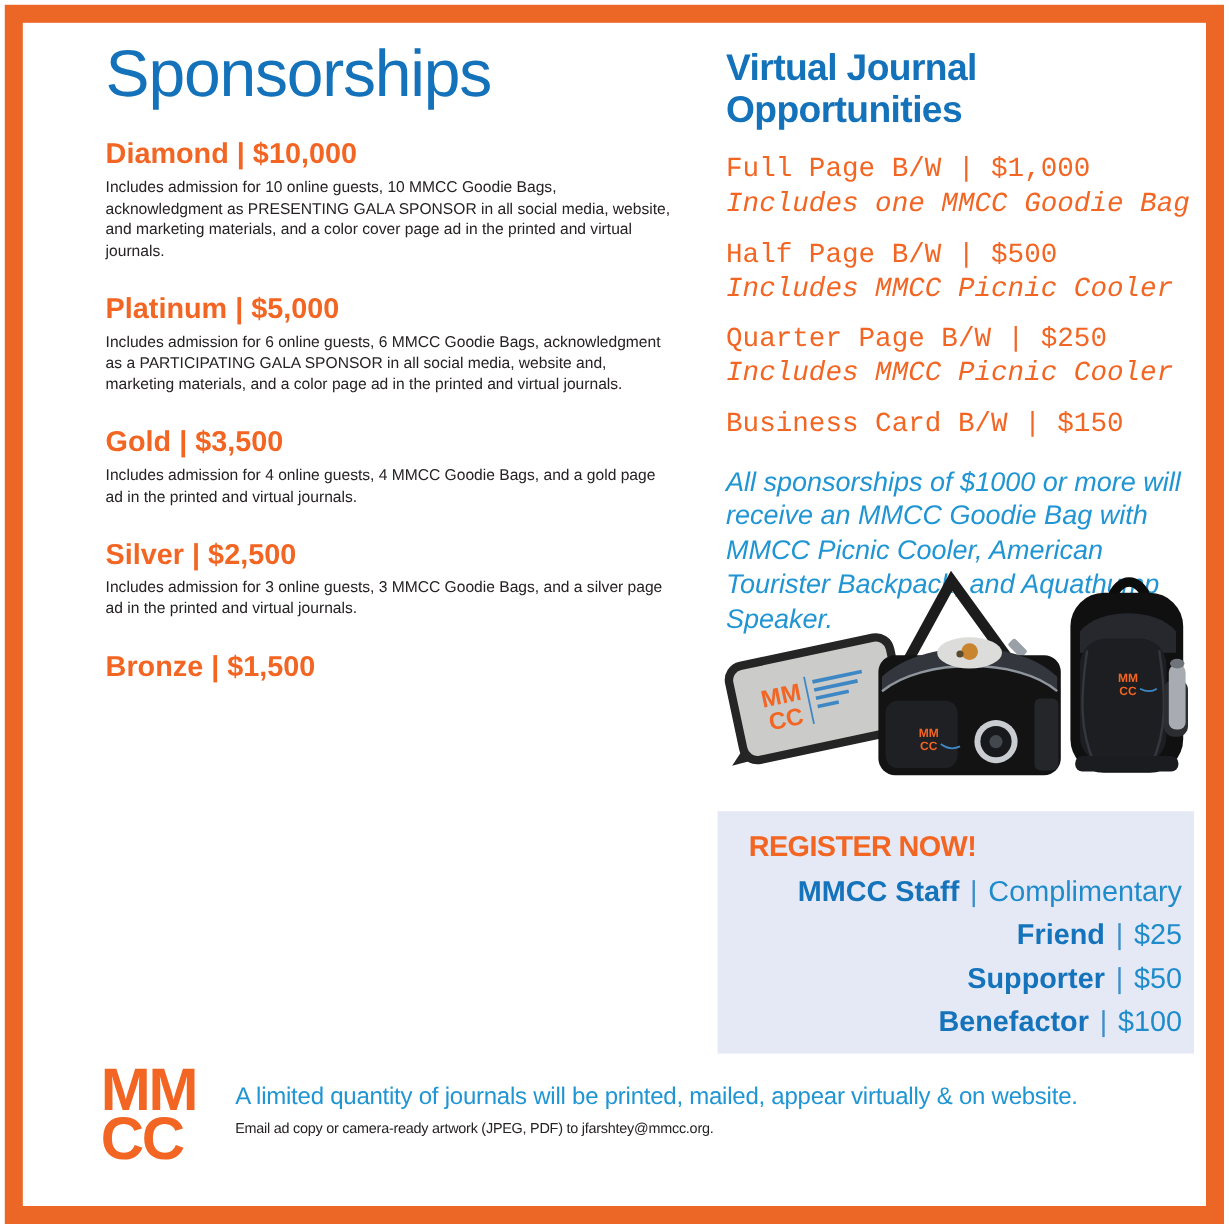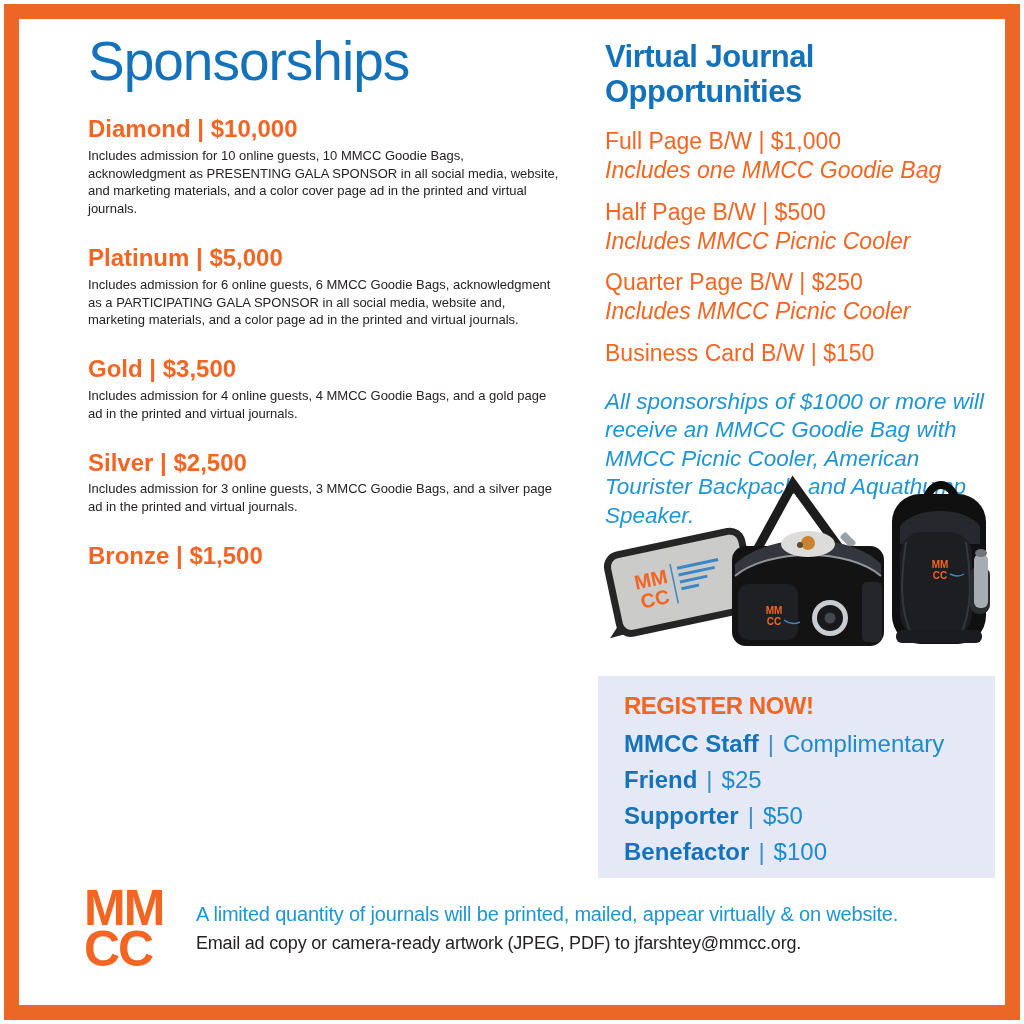--- a/index.html
+++ b/index.html
@@ -21,50 +21,50 @@
   .tier { margin-bottom:26px; }
   .tier-label { margin:0 0 3px 0; font-size:24px; font-weight:bold; color:#F26522; line-height:1.2; }
   .tier-desc  { margin:0; font-size:13px; line-height:1.37; color:#262223; }
 
   
   .right-col { position:absolute; left:605px; top:40px; width:400px; }
   .journal-title {
     margin:0 0 18px 0; width:265px; font-size:31px; font-weight:bold;
     color:#1472BA; line-height:1.12; letter-spacing:-0.5px;
   }
-  .j-item { margin-bottom:13px; }
+  .j-item { margin-bottom:13px;font-family:Liberation Mono, monospace; }
   .j-label { font-size:23px; color:#F26522; line-height:1.25; }
   .j-bonus { font-size:23px; color:#F26522; font-style:italic; line-height:1.25; }
   .note {
     margin-top:20px; width:382px; font-size:22.5px; font-style:italic;
     color:#2095D3; line-height:1.27; font-weight:500;
   }
 
   
   .products { position:absolute; left:594px; top:470px; width:402px; height:200px; }
 
   
   .register {
     position:absolute; left:598px; top:676px; width:397px; height:202px;
     background:#E4E9F5; box-sizing:border-box; padding:16px 10px 0 26px;
   }
   .reg-title { margin:0 0 10px 0; font-size:24px; font-weight:bold; color:#F26522; letter-spacing:-0.5px; }
-  .reg-row { font-size:24px; margin-bottom:8px; color:#1573BB; }
+  .reg-row { font-size:24px; margin-bottom:8px; color:#1573BB;text-align:right; }
   .reg-row .name  { font-weight:bold; color:#1573BB; }
   .reg-row .sep   { margin:0 9px; color:#3E8EC9; font-weight:400; }
   .reg-row .price { color:#1E8BCB; }
 
   
   .footer-logo {
     position:absolute; left:84px; top:888px; color:#F26522; font-weight:bold;
     font-size:50px; line-height:0.82; letter-spacing:-2px;
   }
   .footer-text { position:absolute; left:196px; top:903px; }
   .footer-line1 { font-size:20px; letter-spacing:-0.2px; color:#2095D3; margin:0 0 7px 0; white-space:nowrap; }
-  .footer-line2 { font-size:18px; letter-spacing:-0.2px; color:#262223; margin:0; white-space:nowrap; }
+  .footer-line2 { font-size:12px; letter-spacing:-0.2px; color:#262223; margin:0; white-space:nowrap; }
 </style>
 </head>
 <body>
 
 <div class="page">
   <div class="frame"></div>
 
   <div class="left-col">
     <h1 class="page-title">Sponsorships</h1>
 

